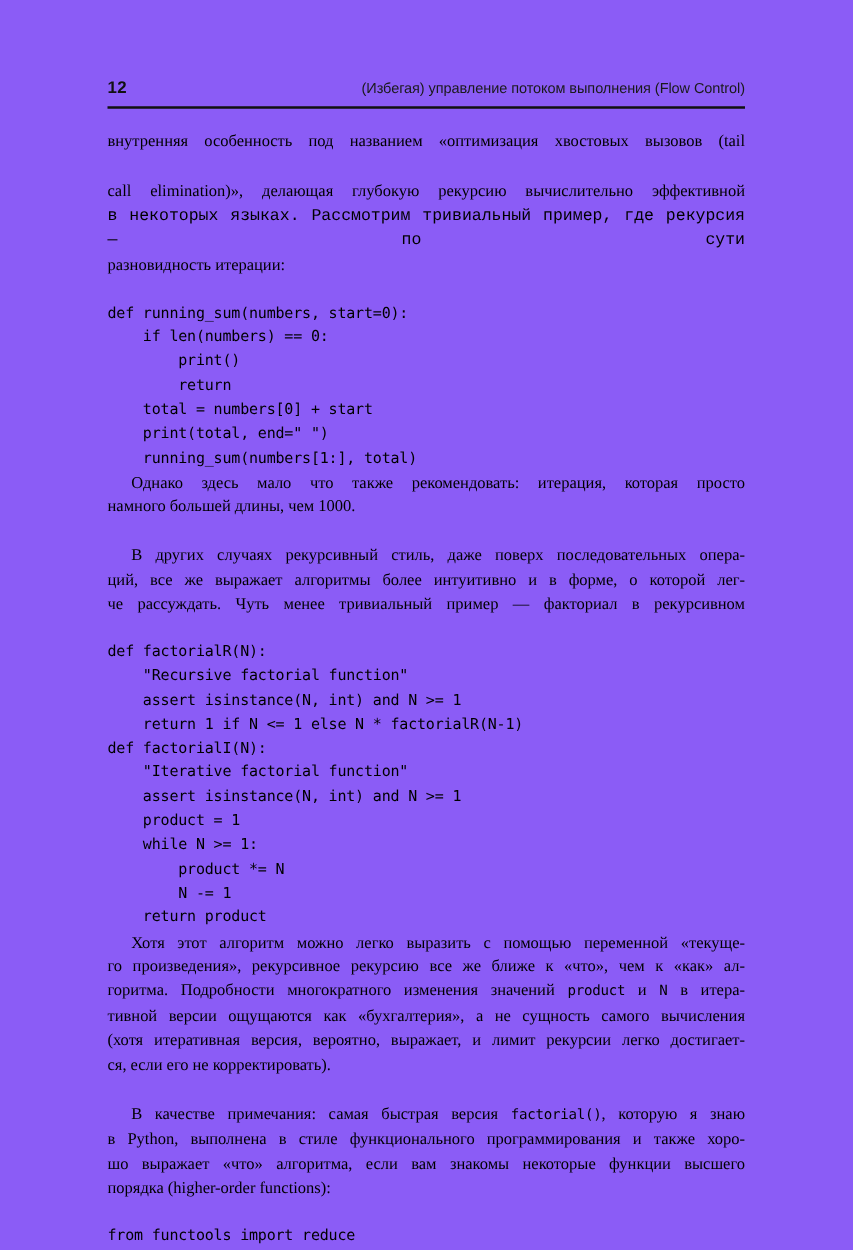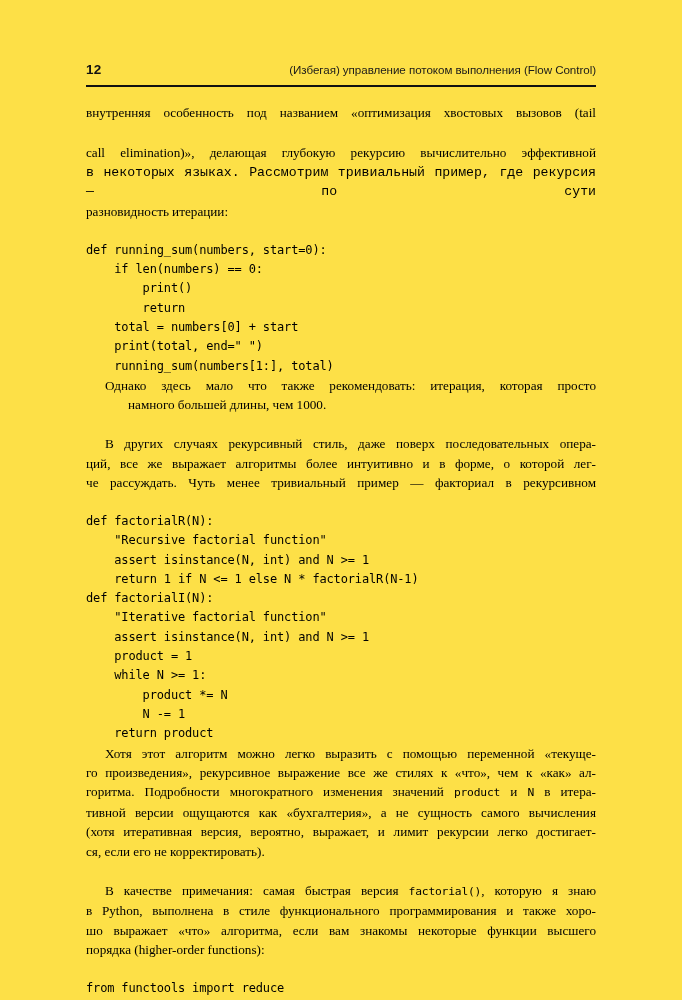--- a/index.html
+++ b/index.html
@@ -5,21 +5,21 @@
 <style>
   html, body {
     margin: 0;
     padding: 0;
     background: #ffffff;
   }
   .page {
     position: relative;
     width: 682px;
     height: 1000px;
-    background: #fde047;
+    background: #8b5cf6;
     margin: 0 auto;
     overflow: hidden;
     box-sizing: border-box;
   }
 
   
   .running-head {
     position: absolute;
     left: 86px;
     top: 62px;
@@ -124,21 +124,21 @@
     <pre class="code gap-before-code">def running_sum(numbers, start=0):
     if len(numbers) == 0:
         print()
         return
     total = numbers[0] + start
     print(total, end=" ")
     running_sum(numbers[1:], total)</pre>
 
     <p class="body indent gap-after-code" style="text-indent: 0px;">
         <span class="block" style="text-align: justify; text-align-last: justify; text-indent: 19px;">Однако здесь мало что также рекомендовать: итерация, которая просто</span>
-        <span class="block" style="text-align: left; margin-left: 42px;">намного большей длины, чем 1000.</span>
+        <span class="block" style="text-align: left;">намного большей длины, чем 1000.</span>
       </p>
 
     <p class="body indent" style="text-indent: 0px;">
         <span class="block" style="text-align: justify; text-align-last: justify; text-indent: 19px;">В других случаях рекурсивный стиль, даже поверх последовательных опера-</span>
         <span class="block" style="text-align: justify; text-align-last: justify;">ций, все же выражает алгоритмы более интуитивно и в форме, о которой лег-</span>
         <span class="block" style="text-align: justify; text-align-last: justify;">че рассуждать. Чуть менее тривиальный пример — факториал в рекурсивном</span>
       </p>
 
     <pre class="code gap-before-code">def factorialR(N):
     "Recursive factorial function"
@@ -148,21 +148,21 @@
     "Iterative factorial function"
     assert isinstance(N, int) and N &gt;= 1
     product = 1
     while N &gt;= 1:
         product *= N
         N -= 1
     return product</pre>
 
     <p class="body indent gap-after-code" style="text-indent: 0px;">
         <span class="block" style="text-align: justify; text-align-last: justify; text-indent: 19px;">Хотя этот алгоритм можно легко выразить с помощью переменной «текуще-</span>
-        <span class="block" style="text-align: justify; text-align-last: justify;">го произведения», рекурсивное выражение все же стилях к «что», чем к «как» ал-</span>
+        <span class="block" style="text-align: justify; text-align-last: justify;">го произведения», рекурсивное рекурсию все же ближе к «что», чем к «как» ал-</span>
         <span class="block" style="text-align: justify; text-align-last: justify;"><span>горитма. Подробности многократного изменения значений </span><span class="inline-code">product</span><span> и </span><span class="inline-code">N</span><span> в итера-</span></span>
         <span class="block" style="text-align: justify; text-align-last: justify;">тивной версии ощущаются как «бухгалтерия», а не сущность самого вычисления</span>
         <span class="block" style="text-align: justify; text-align-last: justify;">(хотя итеративная версия, вероятно, выражает, и лимит рекурсии легко достигает-</span>
         <span class="block" style="text-align: left;">ся, если его не корректировать).</span>
       </p>
 
     <p class="body indent" style="text-indent: 0px;">
         <span class="block" style="text-align: justify; text-align-last: justify; text-indent: 19px;"><span>В качестве примечания: самая быстрая версия </span><span class="inline-code">factorial()</span><span>, которую я знаю</span></span>
         <span class="block" style="text-align: justify; text-align-last: justify;">в Python, выполнена в стиле функционального программирования и также хоро-</span>
         <span class="block" style="text-align: justify; text-align-last: justify;">шо выражает «что» алгоритма, если вам знакомы некоторые функции высшего</span>

